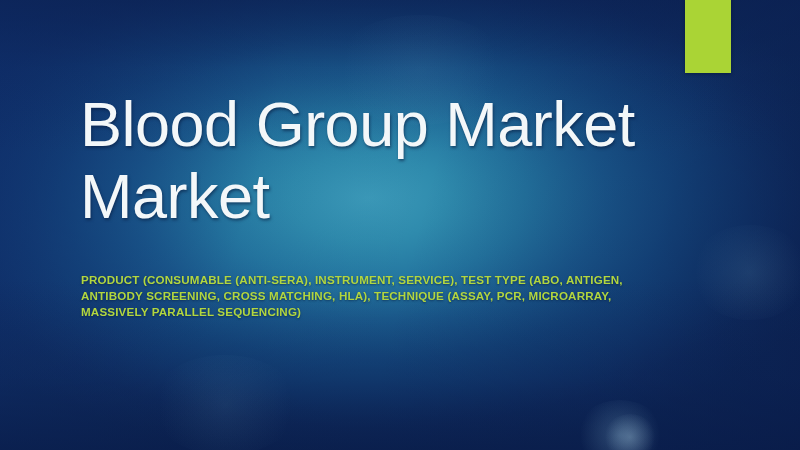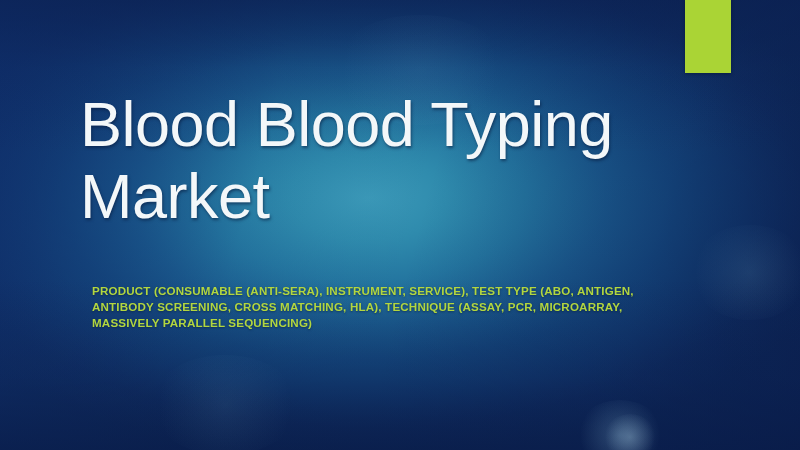--- a/index.html
+++ b/index.html
@@ -105,21 +105,21 @@
     font-weight: 400;
     letter-spacing: -0.5px;
     color: #f3f7f9;
     text-shadow: 1px 2px 3px rgba(8,26,60,0.55);
   }
   .subtitle {
     position: absolute;
     left: 81px;
     top: 272px;
     width: 560px;
-    margin: 11px;
+    margin: 0;
     font-size: 11.6px;
     line-height: 16px;
     font-weight: bold;
     letter-spacing: 0.18px;
     color: #b2d63f;
     text-shadow: 0px 1px 2px rgba(8,26,60,0.55);
   }
 </style>
 </head>
 <body>
@@ -132,17 +132,17 @@
   <div class="bg-top-shade"></div>
 
   <div class="blob blob-a"></div>
   <div class="blob blob-b"></div>
   <div class="blob blob-c"></div>
   <div class="blob blob-d"></div>
   <div class="blob blob-e"></div>
 
   <div class="accent-rect"></div>
 
-  <h1 class="title">Blood Blood Typing Market</h1>
+  <h1 class="title">Blood Group Market Market</h1>
 
   <p class="subtitle">PRODUCT (CONSUMABLE (ANTI-SERA), INSTRUMENT, SERVICE), TEST TYPE (ABO, ANTIGEN, ANTIBODY SCREENING, CROSS MATCHING, HLA), TECHNIQUE (ASSAY, PCR, MICROARRAY, MASSIVELY PARALLEL SEQUENCING)</p>
 
 </div>
 
 </body></html>

